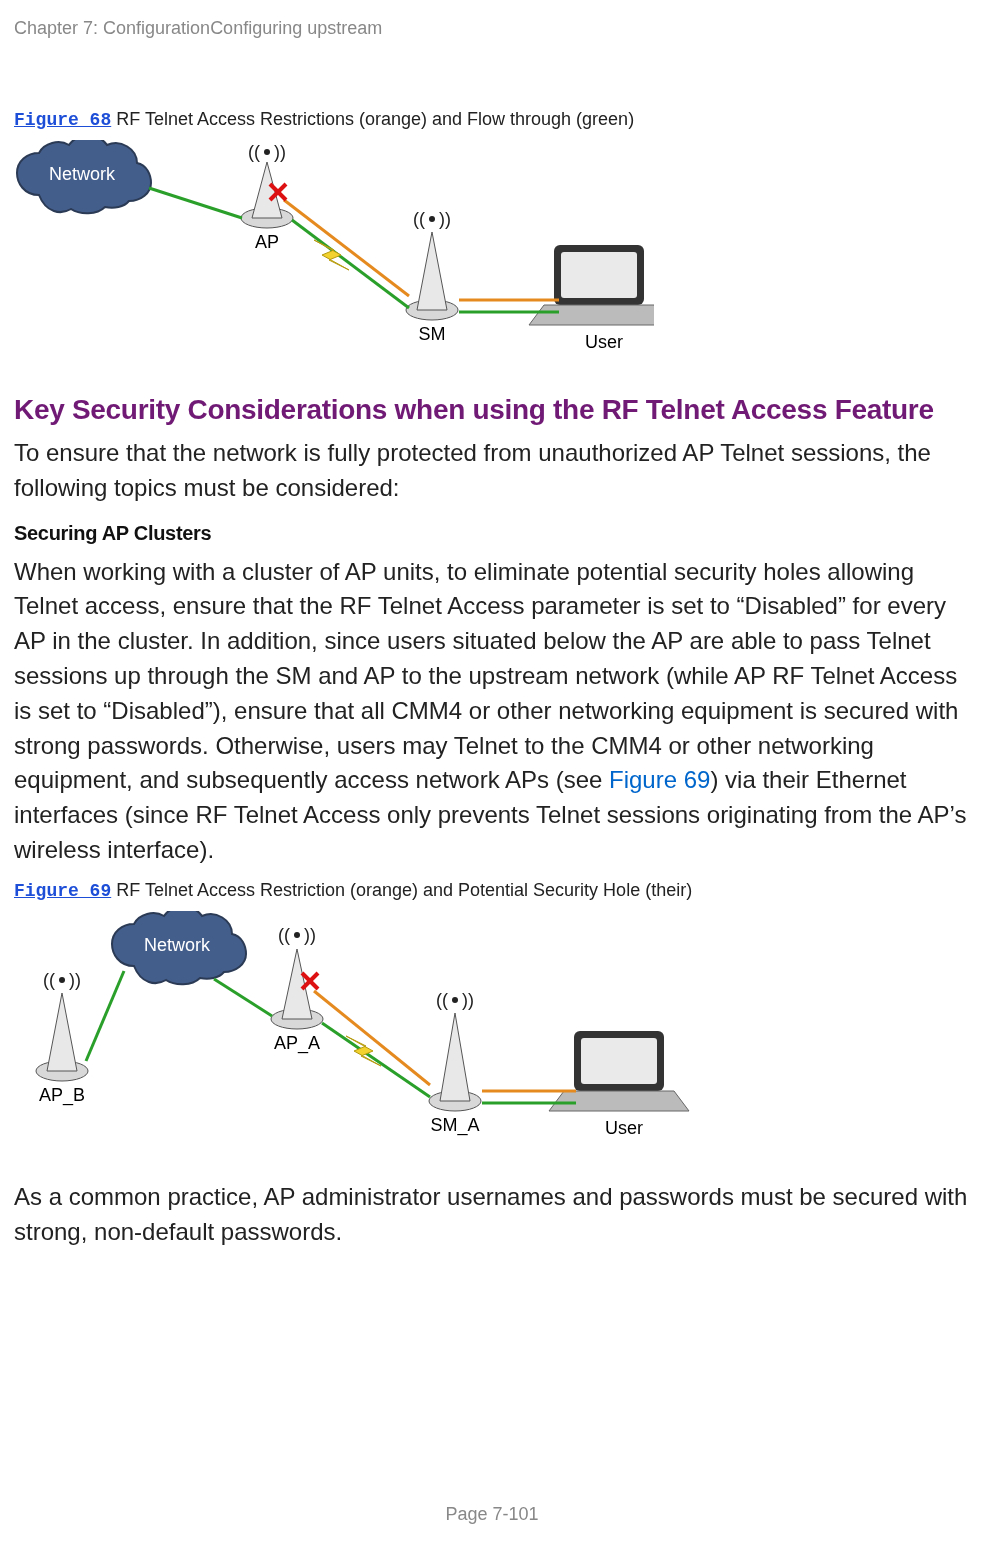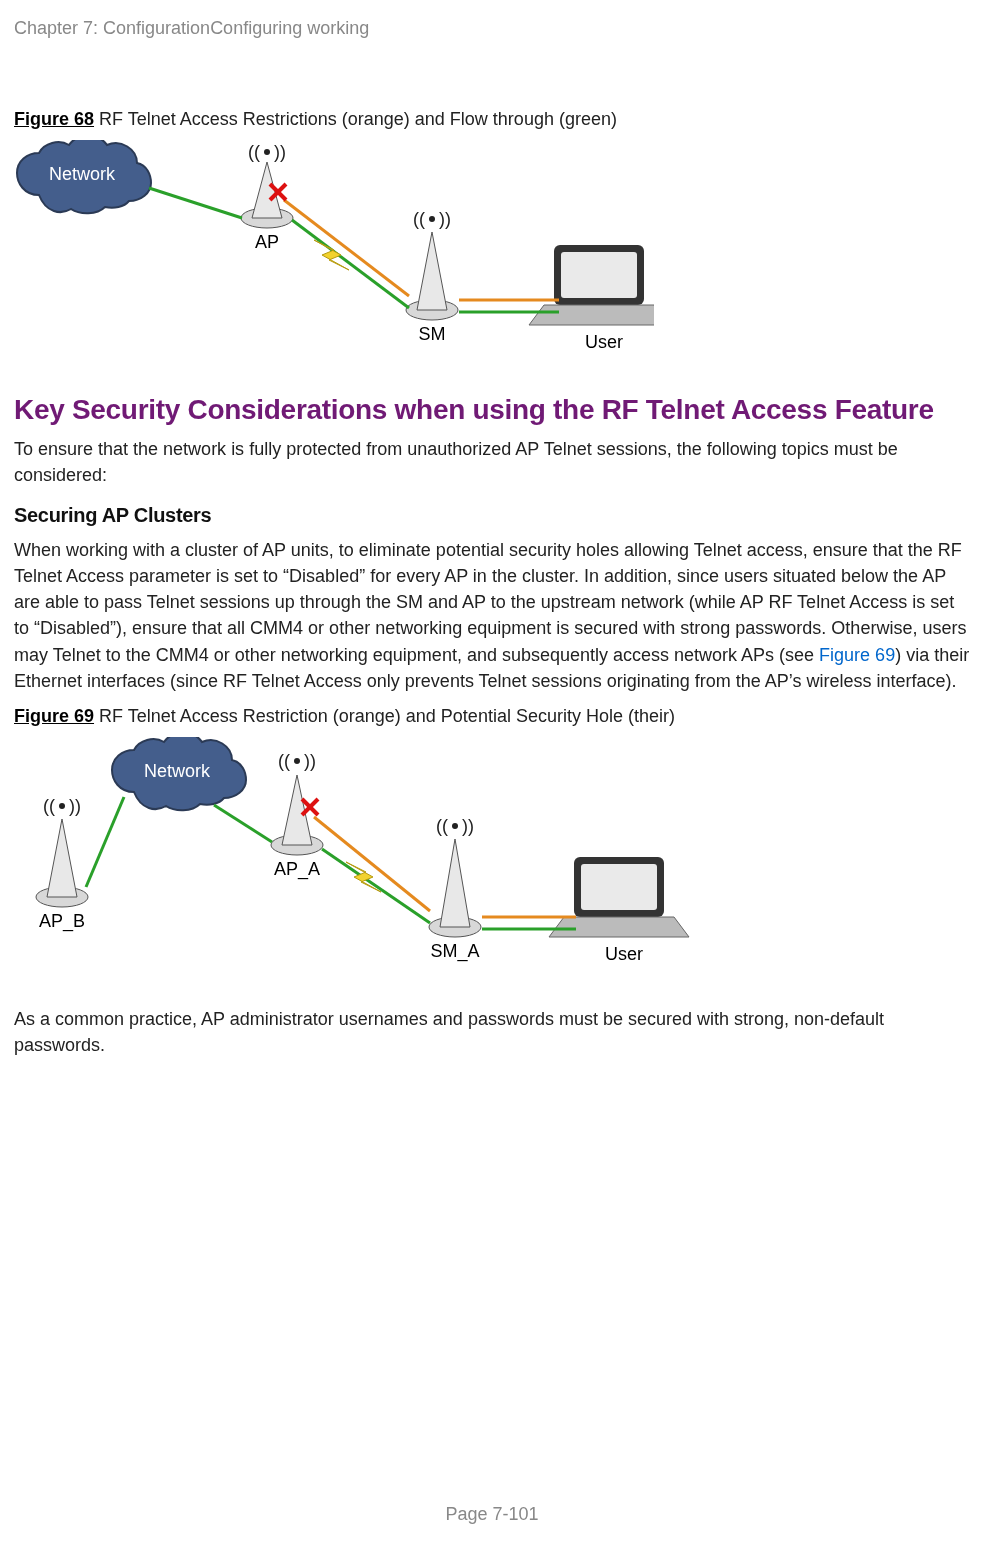--- a/index.html
+++ b/index.html
@@ -7,35 +7,35 @@
     width: 984px;
     height: 1555px;
     font-family: Arial, Helvetica, sans-serif;
     color: #222;
     background: #fff;
     position: relative;
     padding: 18px 14px 0 14px;
   }
   .header-row { display: flex; font-size: 18px; color: #888; margin-bottom: 70px; }
   .figure-caption { font-size: 18px; margin-bottom: 10px; }
-  .figure-caption .fig-label { font-weight: bold; text-decoration: underline; color: #000000; }
+  .figure-caption .fig-label { font-weight: bold; text-decoration: underline; color: #1d4ed8; font-family: Liberation Mono, monospace; }
   .diagram { margin: 0 0 20px 0; }
   h2.section { font-size: 28px; font-weight: bold; color: #701a75; margin: 18px 0 10px 0; letter-spacing: -0.3px; }
   h2.sub { font-size: 20px; font-weight: bold; color: #111; margin: 16px 0 10px 0; letter-spacing: -0.3px; }
-  p.para { font-size: 18px; line-height: 1.45; color: #222; margin-bottom: 12px; }
+  p.para { font-size: 24px; line-height: 1.45; color: #222; margin-bottom: 12px; }
   .link { color: #0066cc; }
   .footer { position: absolute; bottom: 30px; left: 0; width: 100%; text-align: center; font-size: 18px; color: #888; }
   svg text { font-family: Arial, Helvetica, sans-serif; }
 </style>
 </head>
 <body>
 
 <div class="header-row">
   <span>Chapter 7:  Configuration</span>
-  <span>Configuring working</span>
+  <span>Configuring upstream</span>
 </div>
 
 <div class="figure-caption">
   <span class="fig-label">Figure 68</span><span> RF Telnet Access Restrictions (orange) and Flow through (green)</span>
 </div>
 
 <div class="diagram">
 <svg width="640" height="230" viewBox="0 0 640 230">
 
   <g>

